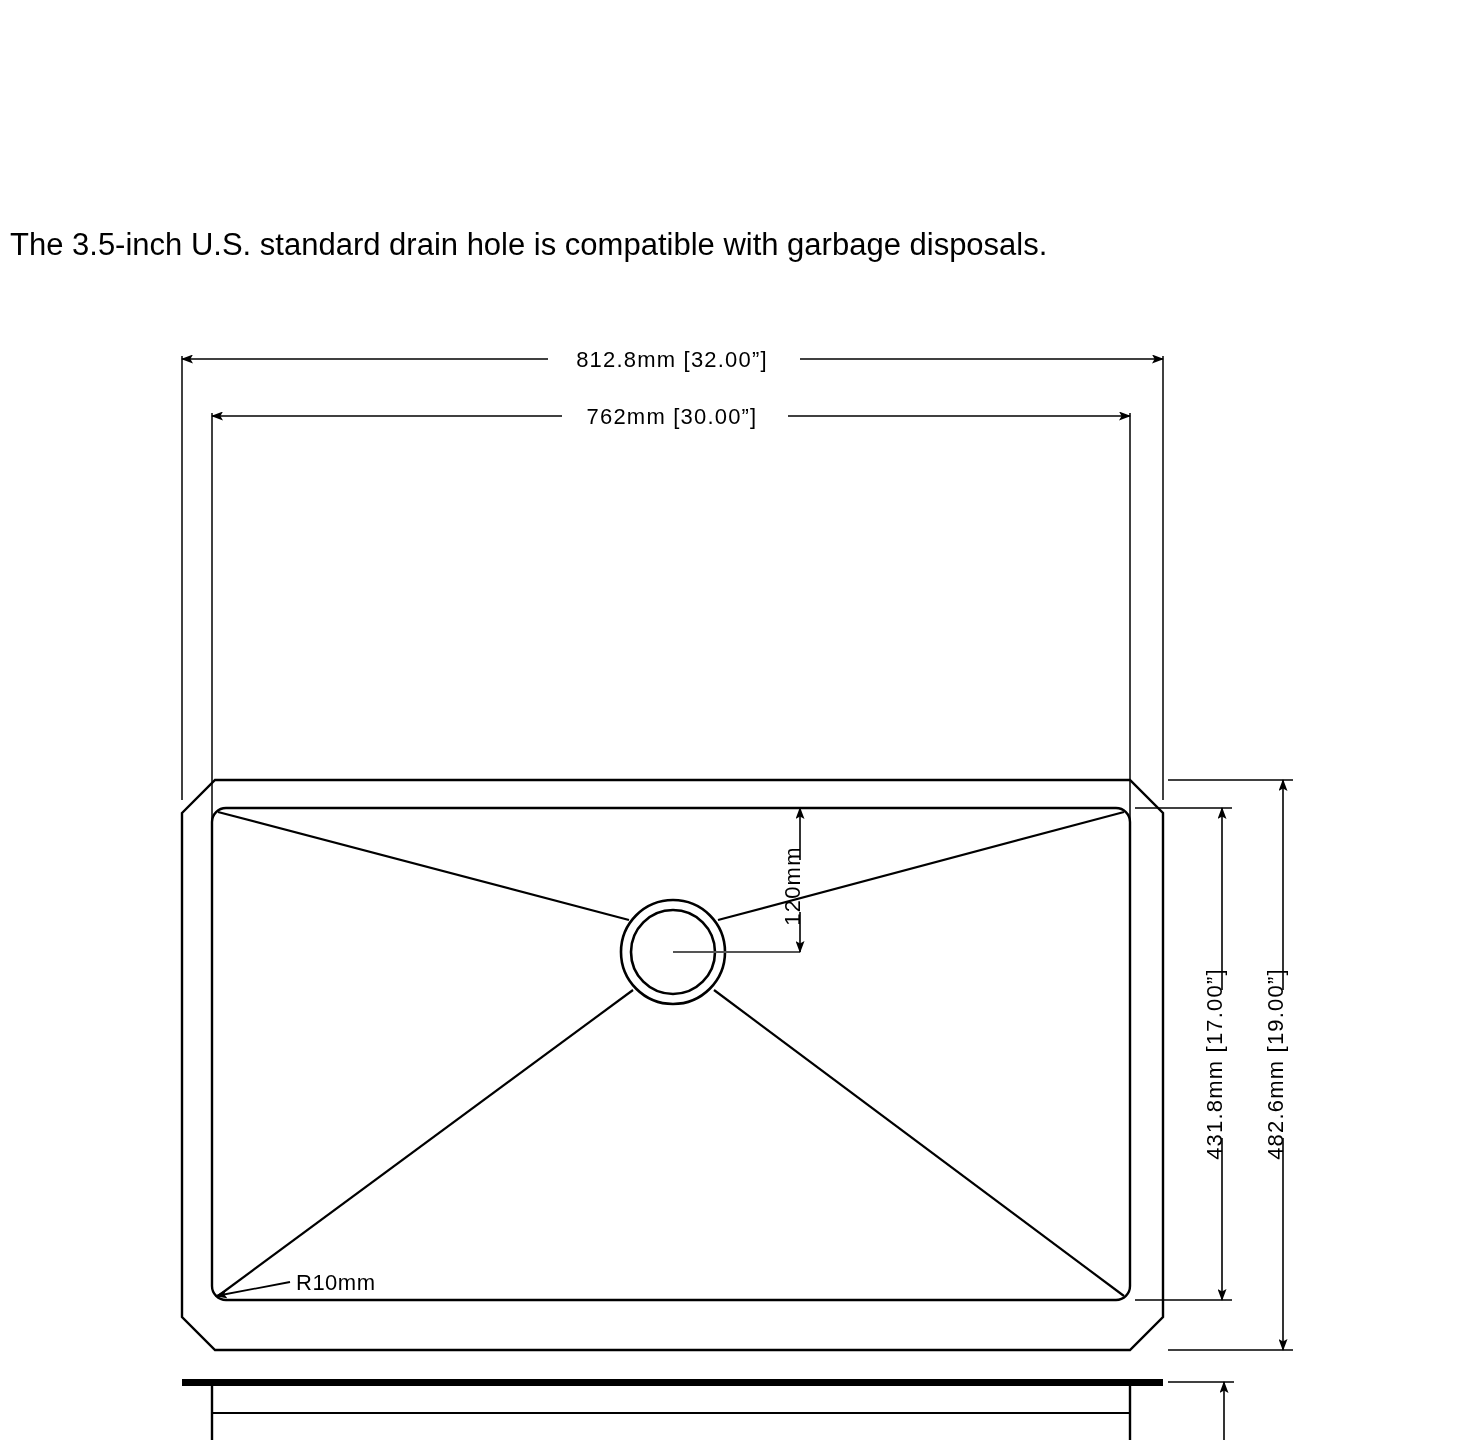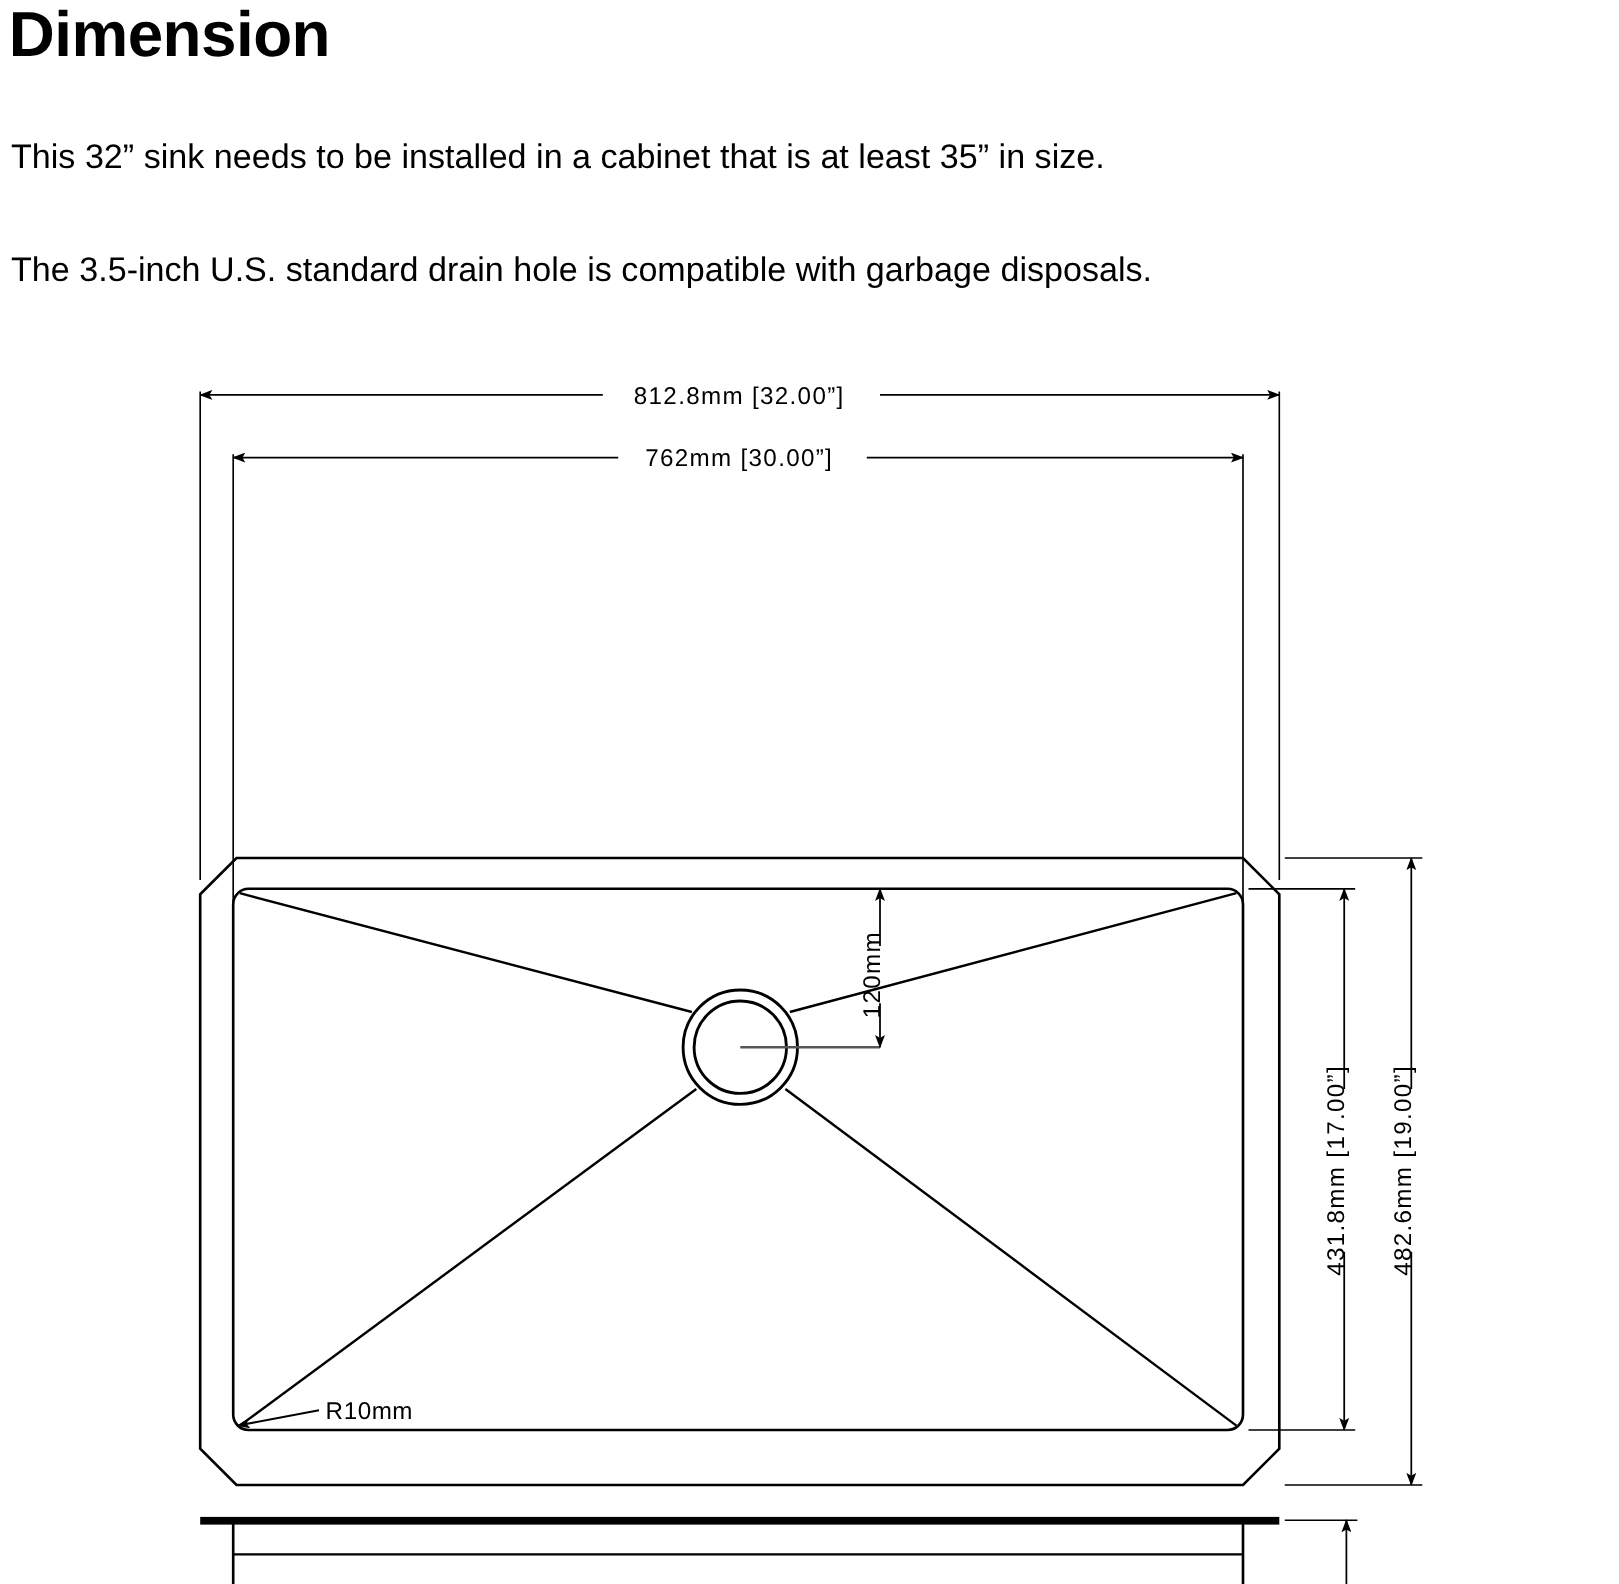--- a/index.html
+++ b/index.html
@@ -64,22 +64,20 @@
   .radtext {
     font-size: 22px;
     letter-spacing: 0.5px;
   }
 </style>
 </head>
 <body>
 
 <div id="sheet">
 
-  <div class="heading">Dimension</div>
-  <div class="subline" id="line1">This 32” sink needs to be installed in a cabinet that is at least 35” in size.</div>
   <div class="subline" id="line2">The 3.5-inch U.S. standard drain hole is compatible with garbage disposals.</div>
 
   <div id="drawing">
     <svg width="1472" height="1140" viewBox="0 0 1472 1140" xmlns="http://www.w3.org/2000/svg">
 
       <defs>
         <marker id="arrEnd" markerWidth="12" markerHeight="9" refX="11" refY="4.5" orient="auto" markerUnits="userSpaceOnUse">
           <path d="M0,0 L12,4.5 L0,9 L2.6,4.5 Z" fill="#000"></path>
         </marker>
         <marker id="arrStart" markerWidth="12" markerHeight="9" refX="1" refY="4.5" orient="auto" markerUnits="userSpaceOnUse">

